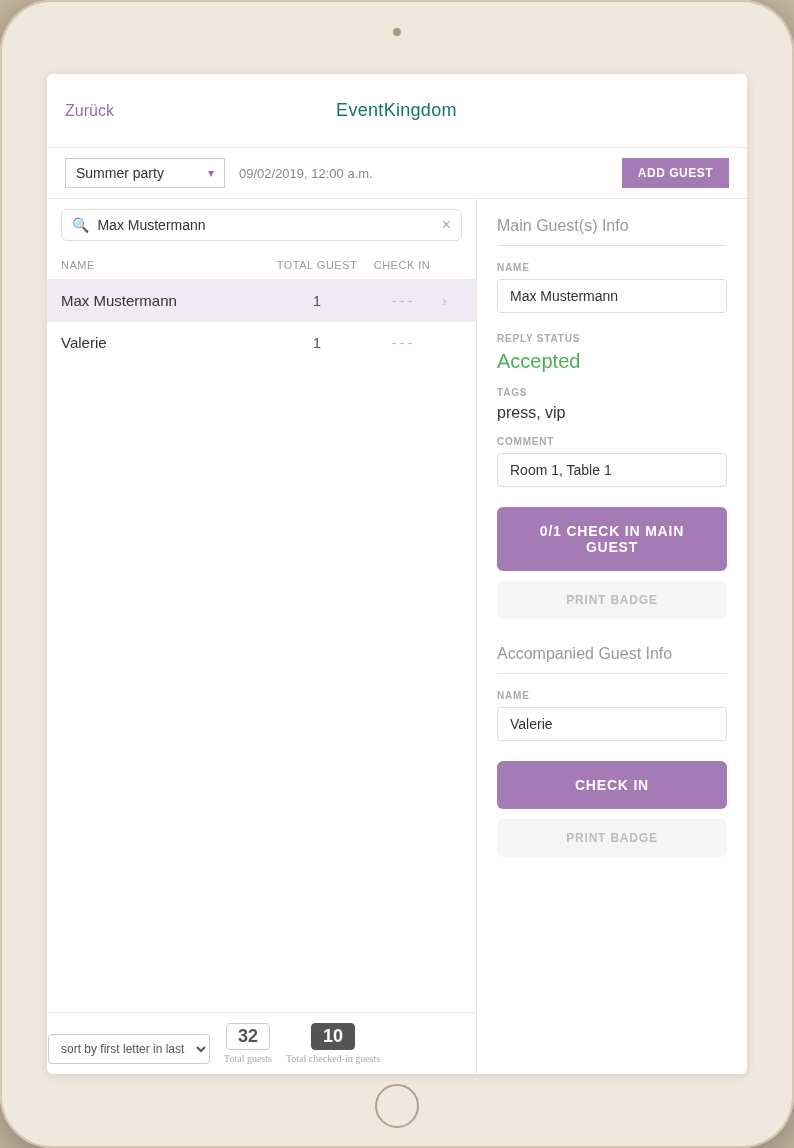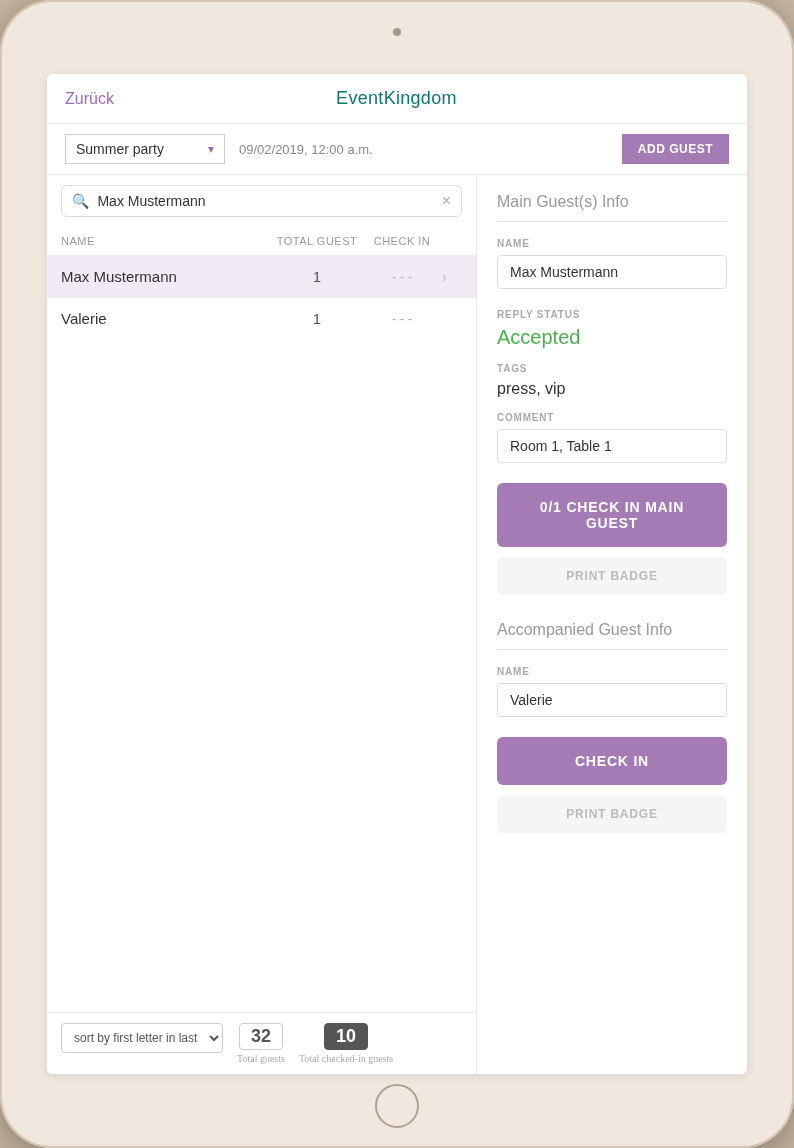--- a/index.html
+++ b/index.html
@@ -58,21 +58,21 @@
       display: flex;
       flex-direction: column;
       box-shadow: 0 2px 10px rgba(0,0,0,0.1);
     }
 
     
     .header {
       display: flex;
       align-items: center;
       justify-content: space-between;
-      padding: 14px 18px;
+      padding: 26px 18px;
       border-bottom: 1px solid #e8e8e8;
       background: #fff;
       gap: 12px;
     }
 
     .back-button {
       color: #9b6bb5;
       font-size: 16px;
       cursor: pointer;
       background: none;
@@ -211,22 +211,22 @@
     }
 
     .guest-name { flex: 1; font-weight: 400; }
     .guest-total { width: 90px; text-align: center; color: #555; }
     .guest-checkin { width: 80px; text-align: center; color: #aaa; font-size: 13px; }
     .guest-arrow { width: 20px; color: #bbb; font-size: 14px; }
 
     
     .footer-bar {
       display: flex;
-      align-items: flex-start;
-      padding: 10px 14px;
+      align-items: flex-end;
+      padding: 10px 1px;
       border-top: 1px solid #e8e8e8;
       background: #fff;
       gap: 14px;
     }
 
     .sort-dropdown {
       border: 1px solid #ccc;
       border-radius: 4px;
       padding: 6px 8px;
       font-size: 12px;

